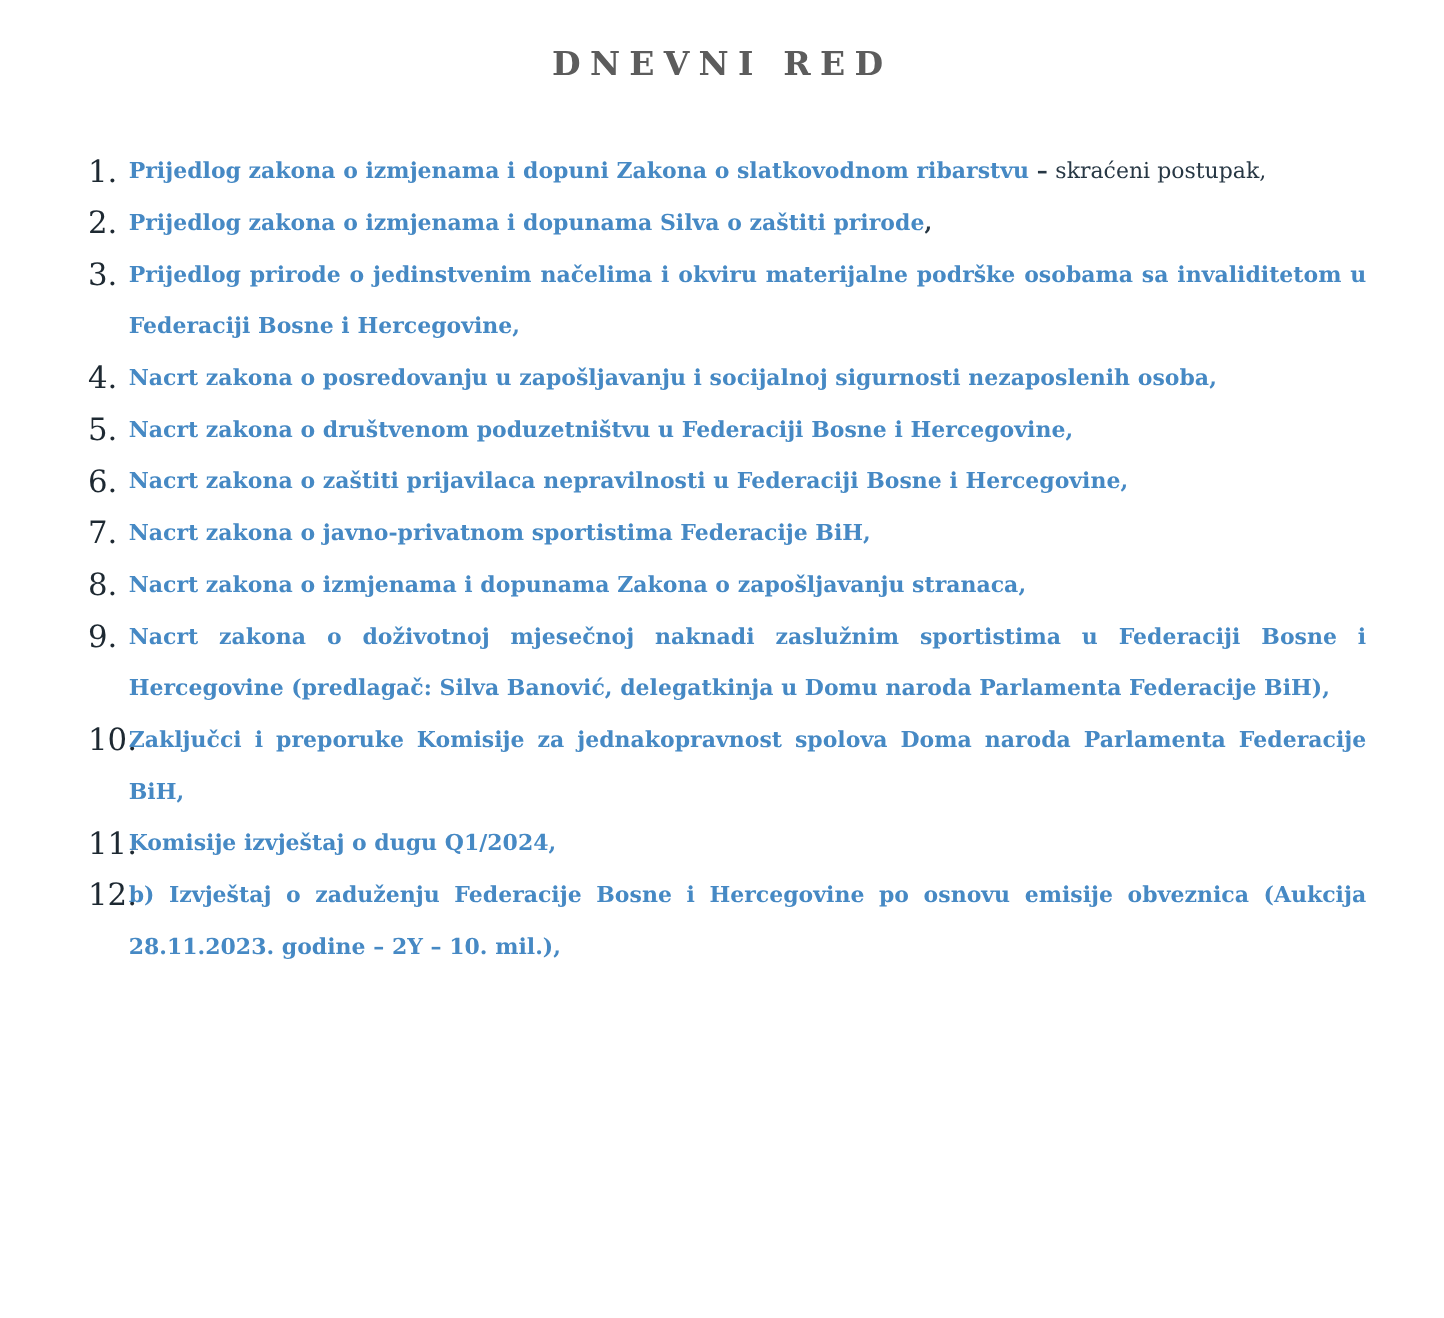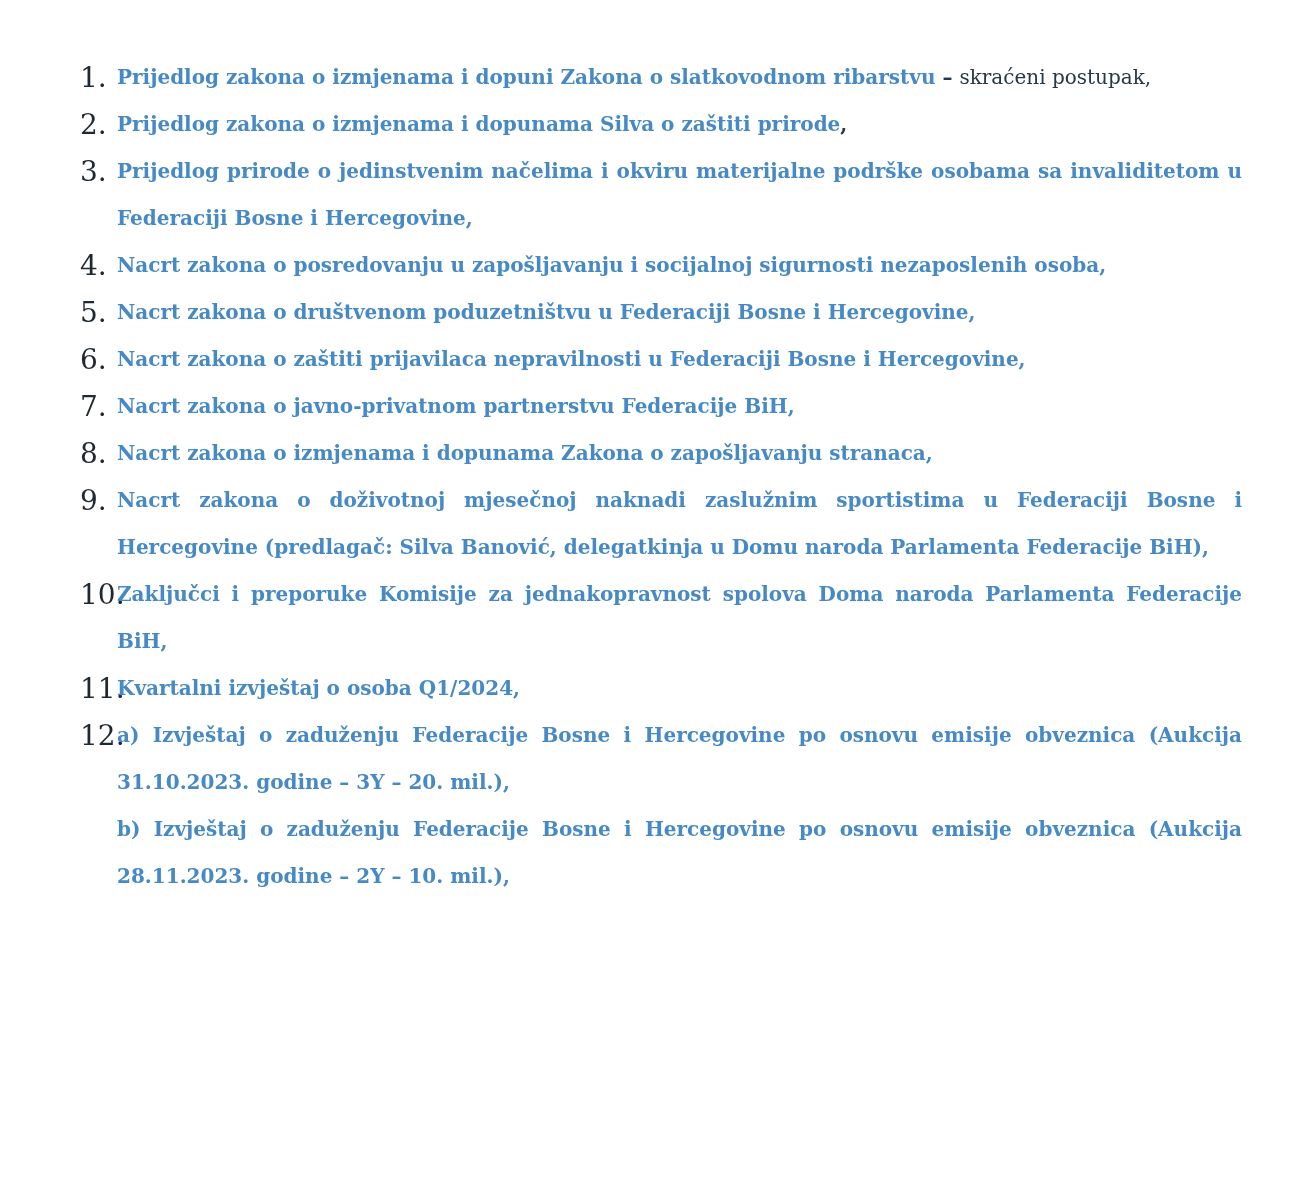--- a/index.html
+++ b/index.html
@@ -60,20 +60,21 @@
     hyphens: none;
   }
   .seg-blue     { color: var(--blue); font-weight: 700; }
   .seg-dark     { color: var(--dark); font-weight: 400; }
   .seg-darkbold { color: var(--dark); font-weight: 700; }
 </style>
 </head>
 <body>
 
 <div class="page">
+  <h1 class="doc-title">DNEVNI RED</h1>
 
   <div class="agenda-list">
       <div class="agenda-item">
         <div class="item-number">1.</div>
         <div class="item-content">
           <div class="item-paragraph"><span class="seg-blue">Prijedlog zakona o izmjenama i dopuni Zakona o slatkovodnom ribarstvu</span><span class="seg-darkbold"> – </span><span class="seg-dark">skraćeni postupak,</span></div>
         </div>
       </div>
       <div class="agenda-item">
         <div class="item-number">2.</div>
@@ -101,21 +102,21 @@
       </div>
       <div class="agenda-item">
         <div class="item-number">6.</div>
         <div class="item-content">
           <div class="item-paragraph"><span class="seg-blue">Nacrt zakona o zaštiti prijavilaca nepravilnosti u Federaciji Bosne i Hercegovine,</span></div>
         </div>
       </div>
       <div class="agenda-item">
         <div class="item-number">7.</div>
         <div class="item-content">
-          <div class="item-paragraph"><span class="seg-blue">Nacrt zakona o javno-privatnom partnerstvu Federacije BiH,</span></div>
+          <div class="item-paragraph"><span class="seg-blue">Nacrt zakona o javno-privatnom sportistima Federacije BiH,</span></div>
         </div>
       </div>
       <div class="agenda-item">
         <div class="item-number">8.</div>
         <div class="item-content">
           <div class="item-paragraph"><span class="seg-blue">Nacrt zakona o izmjenama i dopunama Zakona o zapošljavanju stranaca,</span></div>
         </div>
       </div>
       <div class="agenda-item">
         <div class="item-number">9.</div>
@@ -125,24 +126,23 @@
       </div>
       <div class="agenda-item">
         <div class="item-number">10.</div>
         <div class="item-content">
           <div class="item-paragraph"><span class="seg-blue">Zaključci i preporuke Komisije za jednakopravnost spolova Doma naroda Parlamenta Federacije BiH,</span></div>
         </div>
       </div>
       <div class="agenda-item">
         <div class="item-number">11.</div>
         <div class="item-content">
-          <div class="item-paragraph"><span class="seg-blue">Kvartalni izvještaj o osoba Q1/2024,</span></div>
+          <div class="item-paragraph"><span class="seg-blue">Komisije izvještaj o dugu Q1/2024,</span></div>
         </div>
       </div>
       <div class="agenda-item">
         <div class="item-number">12.</div>
         <div class="item-content">
-          <div class="item-paragraph"><span class="seg-blue">a) Izvještaj o zaduženju Federacije Bosne i Hercegovine po osnovu emisije obveznica (Aukcija 31.10.2023. godine – 3Y – 20. mil.),</span></div>
           <div class="item-paragraph"><span class="seg-blue">b) Izvještaj o zaduženju Federacije Bosne i Hercegovine po osnovu emisije obveznica (Aukcija 28.11.2023. godine – 2Y – 10. mil.),</span></div>
         </div>
       </div>
     </div>
 </div>
 
 </body></html>

